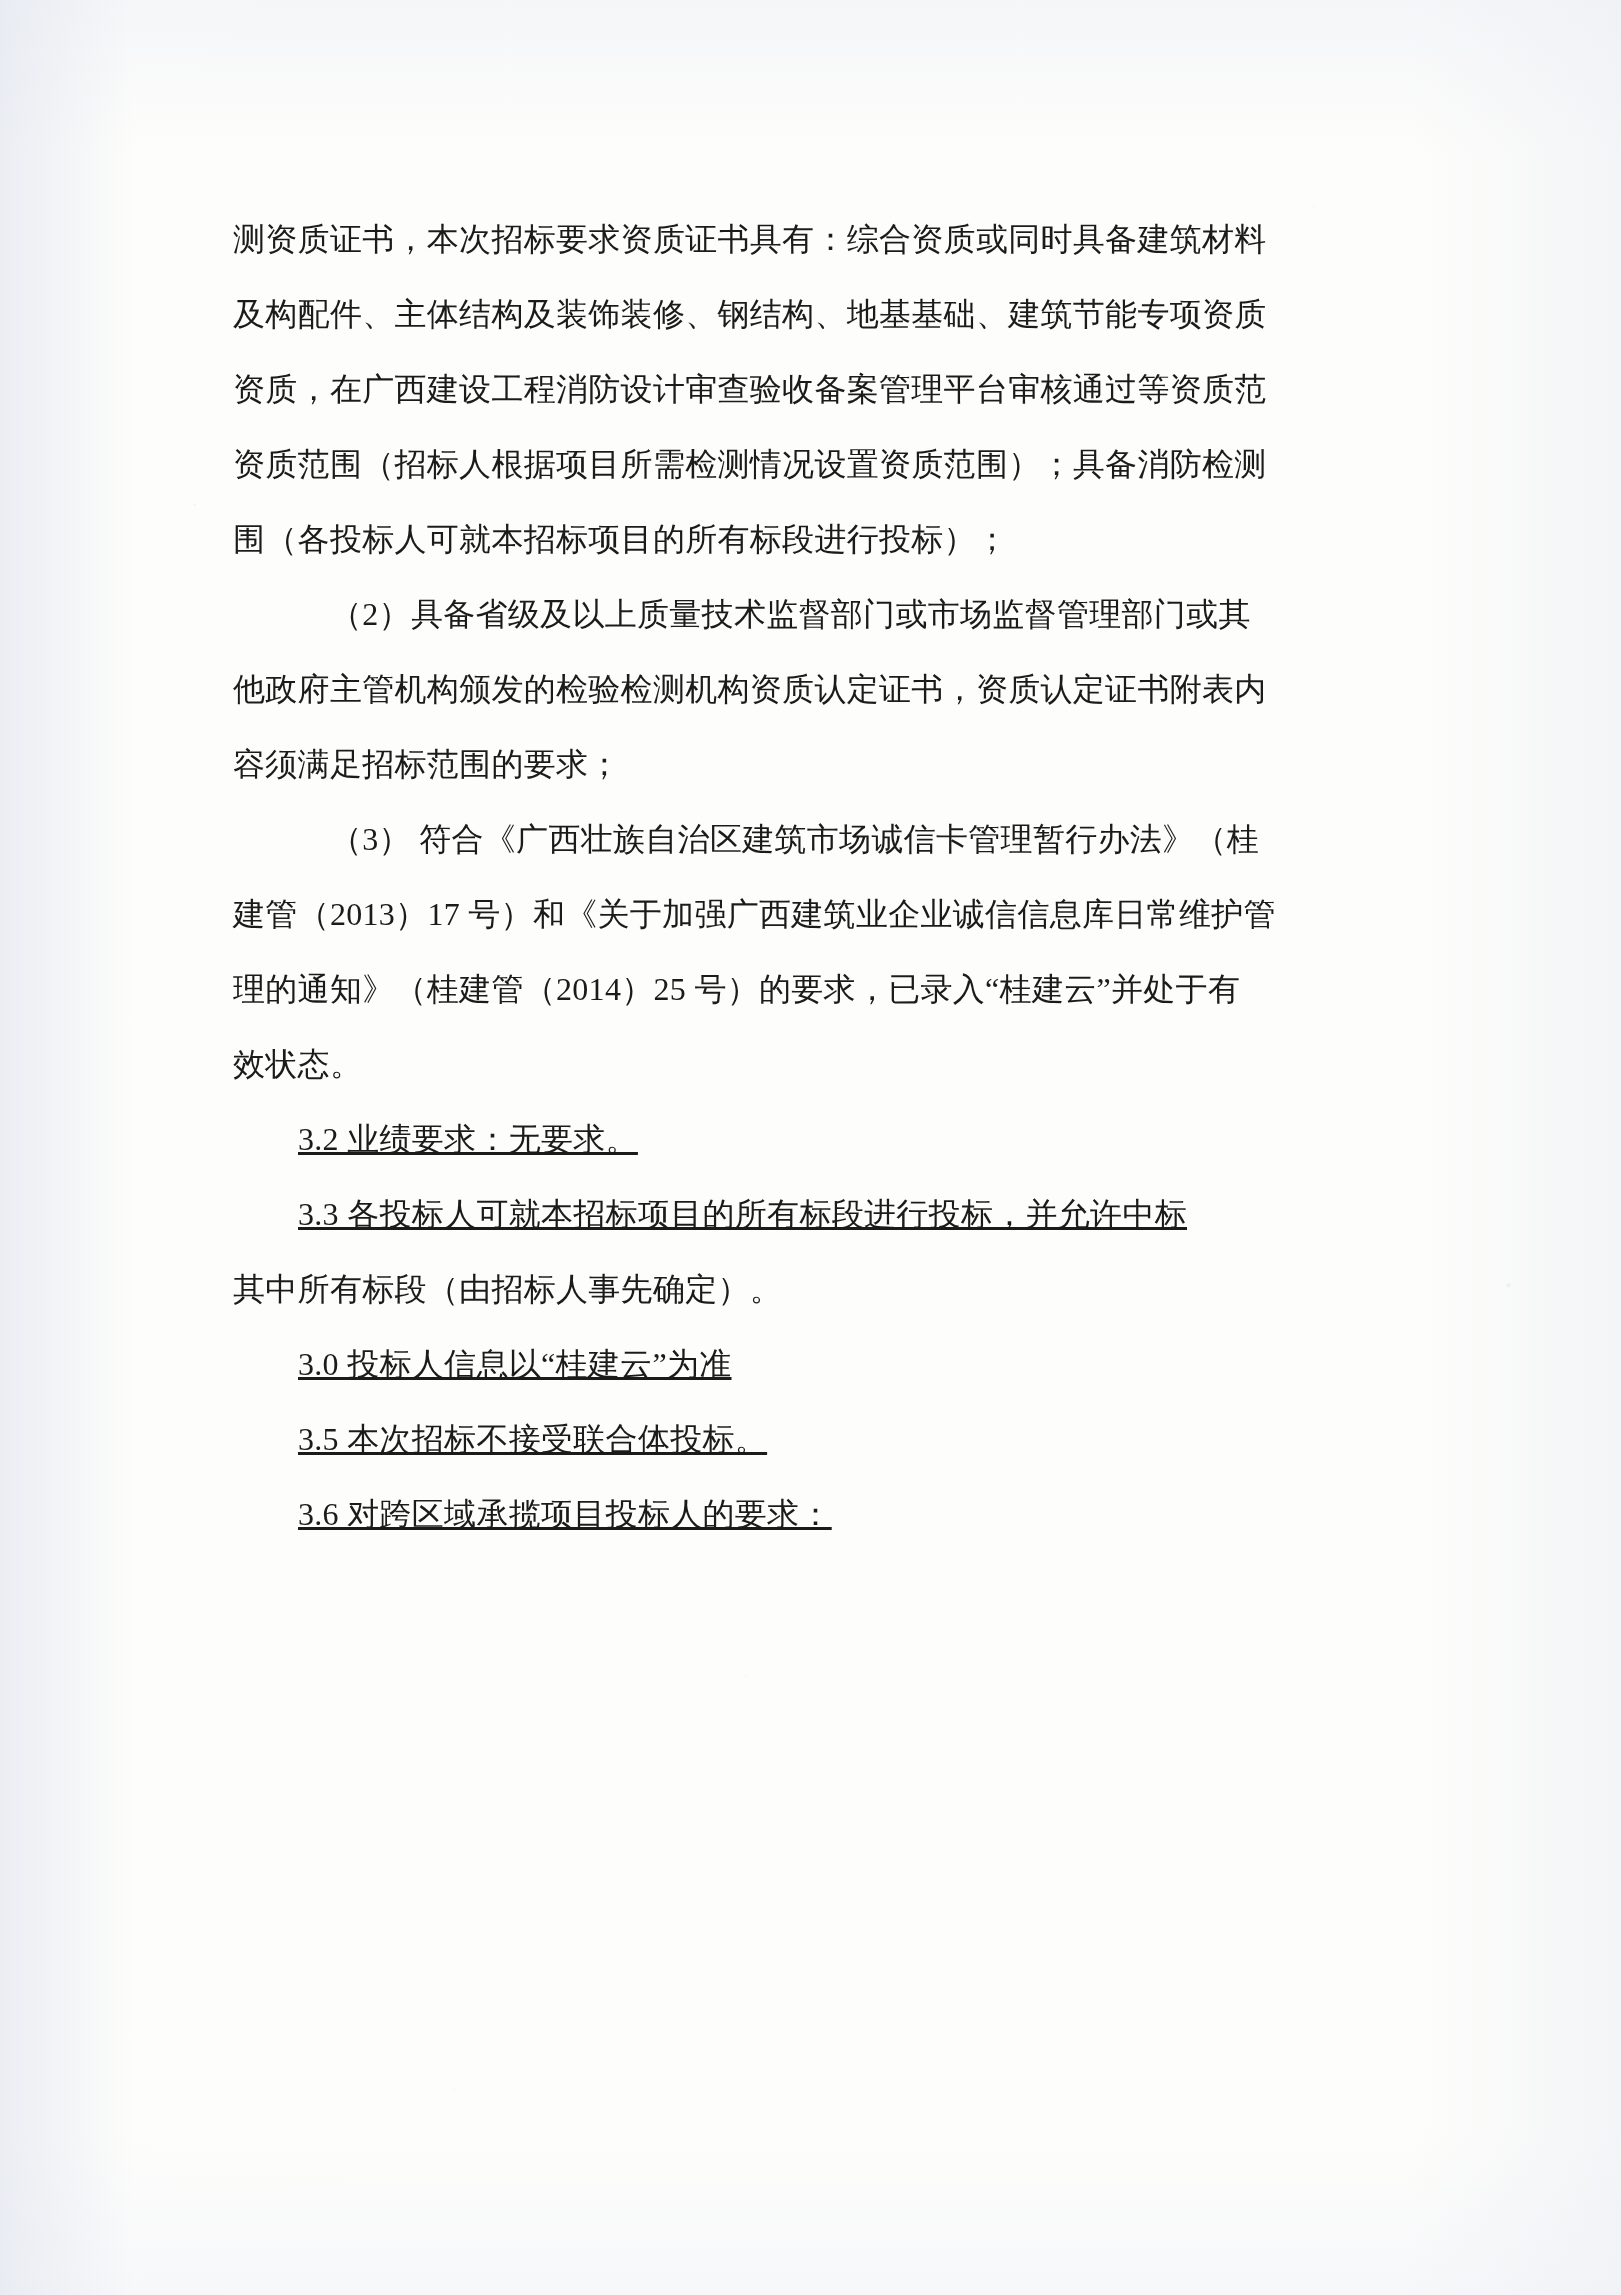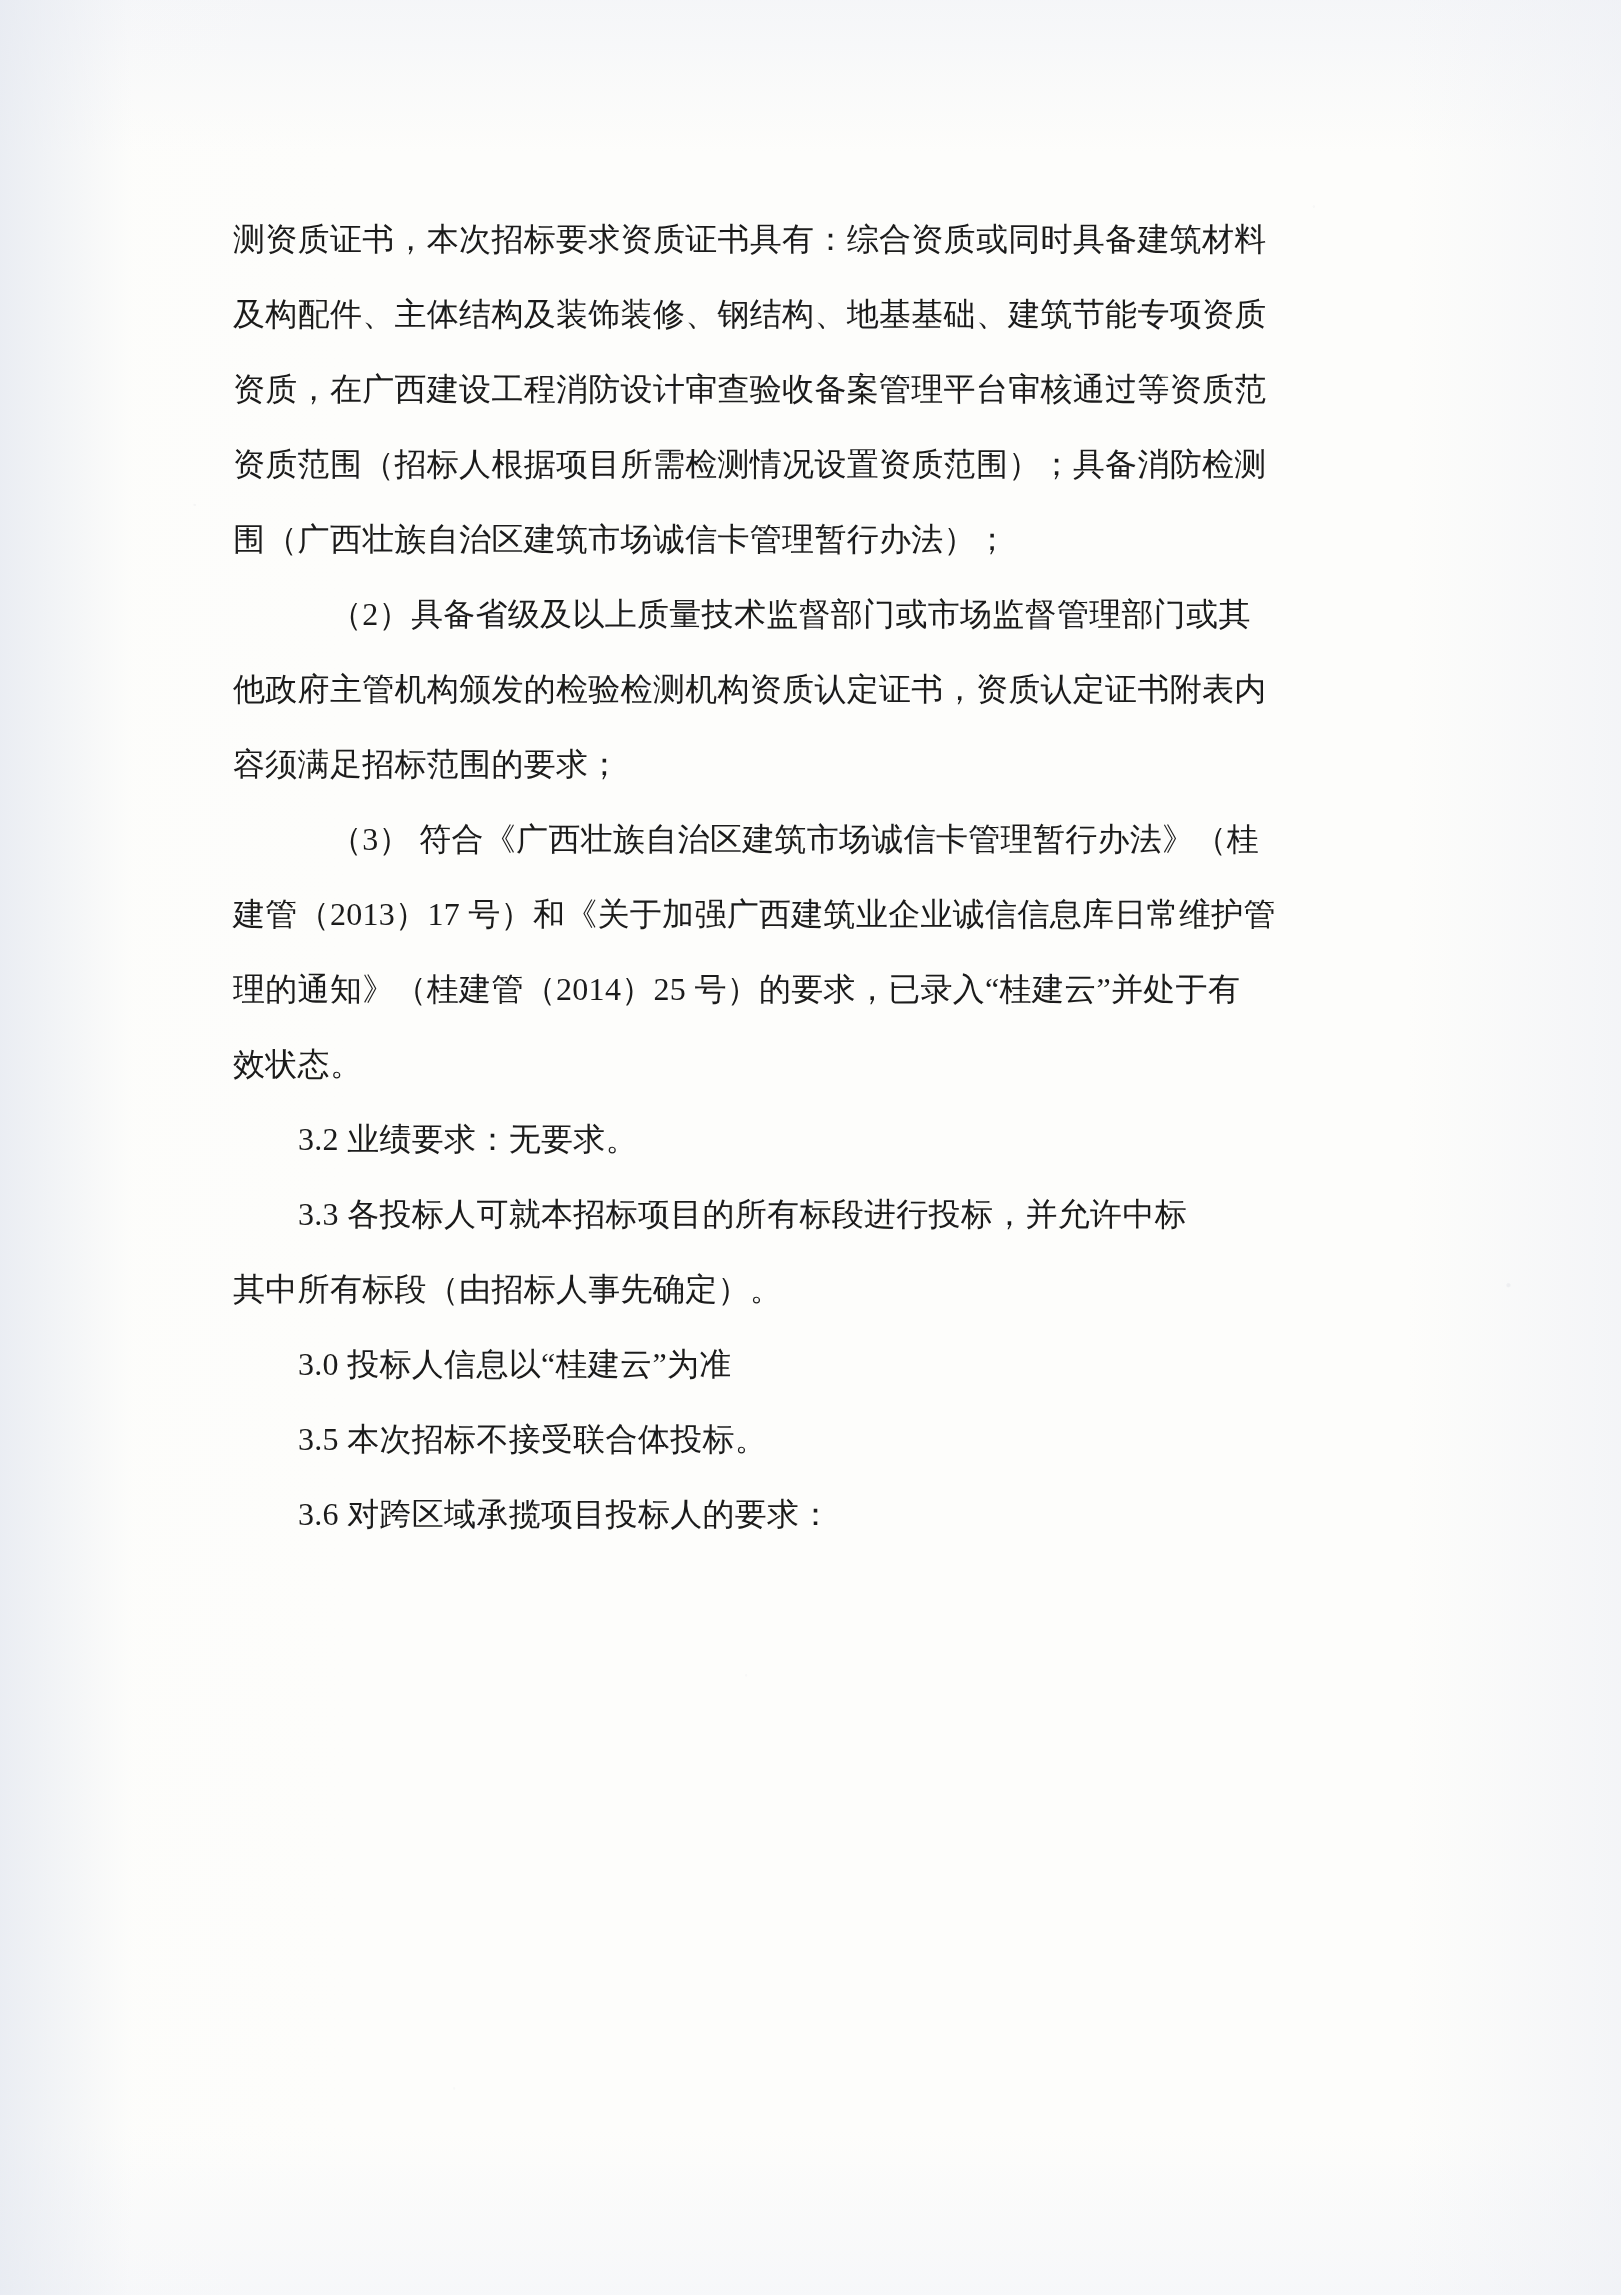--- a/index.html
+++ b/index.html
@@ -48,20 +48,21 @@
     font-size: 32px;
     line-height: 75px;
     color: #1b1b1b;
     letter-spacing: 0.3px;
     white-space: pre-wrap;
     text-align: justify;
     text-justify: inter-character;
   }
   p.indent {
     text-indent: 65px;
+    text-decoration: underline;
   }
   p.indent-wide {
     text-indent: 97px;
   }
   .block {
     margin-bottom: 0;
   }
 </style>
 </head>
 <body>
@@ -70,21 +71,21 @@
   <div class="paper-tint"></div>
   <div class="paper-speckle"></div>
 
   <div class="content">
 
     <div class="block">
       <p class="line">测资质证书，本次招标要求资质证书具有：综合资质或同时具备建筑材料</p>
       <p class="line">及构配件、主体结构及装饰装修、钢结构、地基基础、建筑节能专项资质</p>
       <p class="line">资质，在广西建设工程消防设计审查验收备案管理平台审核通过等资质范</p>
       <p class="line">资质范围（招标人根据项目所需检测情况设置资质范围）；具备消防检测</p>
-      <p class="line">围（广西壮族自治区建筑市场诚信卡管理暂行办法）；</p>
+      <p class="line">围（各投标人可就本招标项目的所有标段进行投标）；</p>
     </div>
 
     <div class="block">
       <p class="line indent-wide">（2）具备省级及以上质量技术监督部门或市场监督管理部门或其</p>
       <p class="line">他政府主管机构颁发的检验检测机构资质认定证书，资质认定证书附表内</p>
       <p class="line">容须满足招标范围的要求；</p>
     </div>
 
     <div class="block">
       <p class="line indent-wide">（3） 符合《广西壮族自治区建筑市场诚信卡管理暂行办法》（桂</p>

